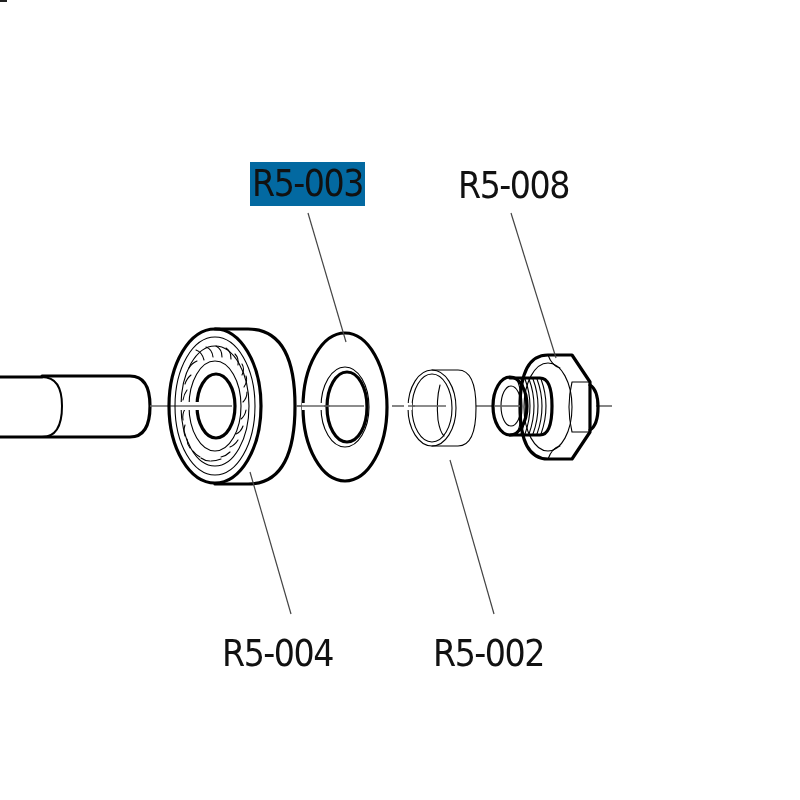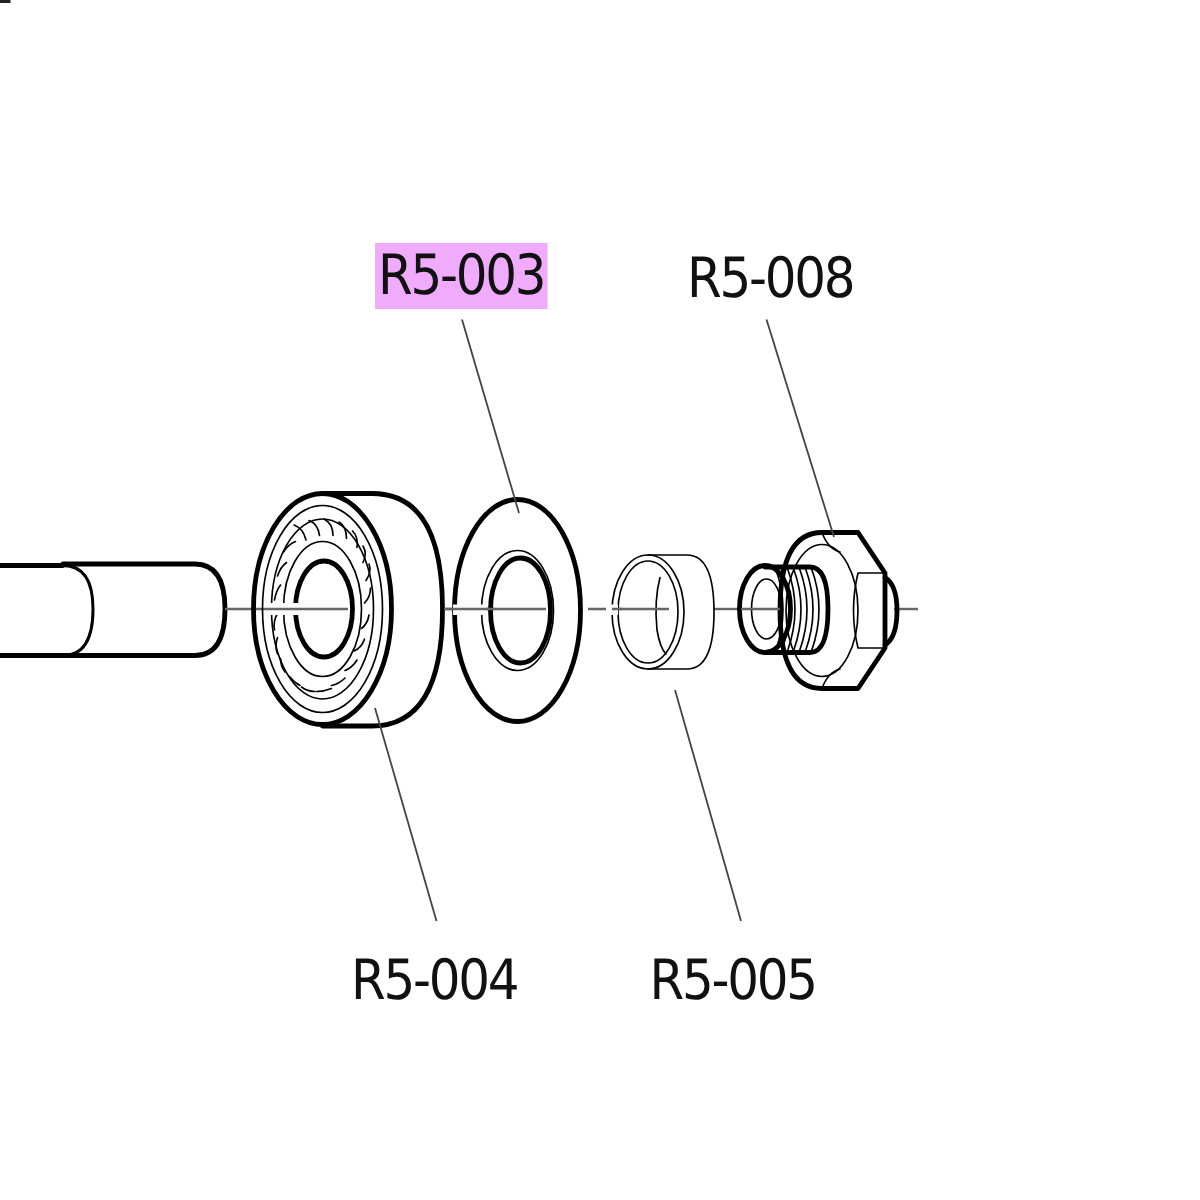--- a/index.html
+++ b/index.html
@@ -8,21 +8,21 @@
     .label {
       position: absolute;
       font-family: "DejaVu Sans", "Liberation Sans", sans-serif;
       font-size: 37px;
       line-height: 44px;
       color: #111;
       letter-spacing: -1.5px;
       white-space: nowrap;
       font-stretch: condensed;
     }
-    .label.highlight { background: #f0abfc; padding: 0 2px; }
+    .label.highlight { background: #0369a1; padding: 0 2px; }
     .stroke { fill: none; stroke: #000; stroke-linecap: round; stroke-linejoin: round; }
     .thick { stroke-width: 3.2; }
     .mid { stroke-width: 2; }
     .thin { stroke-width: 1.1; }
     .leader { stroke: #444; stroke-width: 1.2; fill: none; }
     .axis { stroke: #666; stroke-width: 1.6; }
   </style>
 </head>
 <body>
 
@@ -121,14 +121,14 @@
   <g>
     <line class="leader" x1="308" y1="213" x2="346" y2="342"></line>
     <line class="leader" x1="511" y1="213" x2="556" y2="358"></line>
     <line class="leader" x1="250" y1="472" x2="291" y2="614"></line>
     <line class="leader" x1="450" y1="460" x2="494" y2="614"></line>
   </g>
 </svg>
 
 <div class="label highlight" style="left:250px; top:162px;">R5-003</div>
 <div class="label" style="left:458px; top:164px;">R5-008</div>
-<div class="label" style="left:222px; top:632px;margin-left:12px;">R5-004</div>
-<div class="label" style="left:433px; top:632px;">R5-005</div>
+<div class="label" style="left:222px; top:632px;">R5-004</div>
+<div class="label" style="left:433px; top:632px;">R5-002</div>
 
 </body></html>

